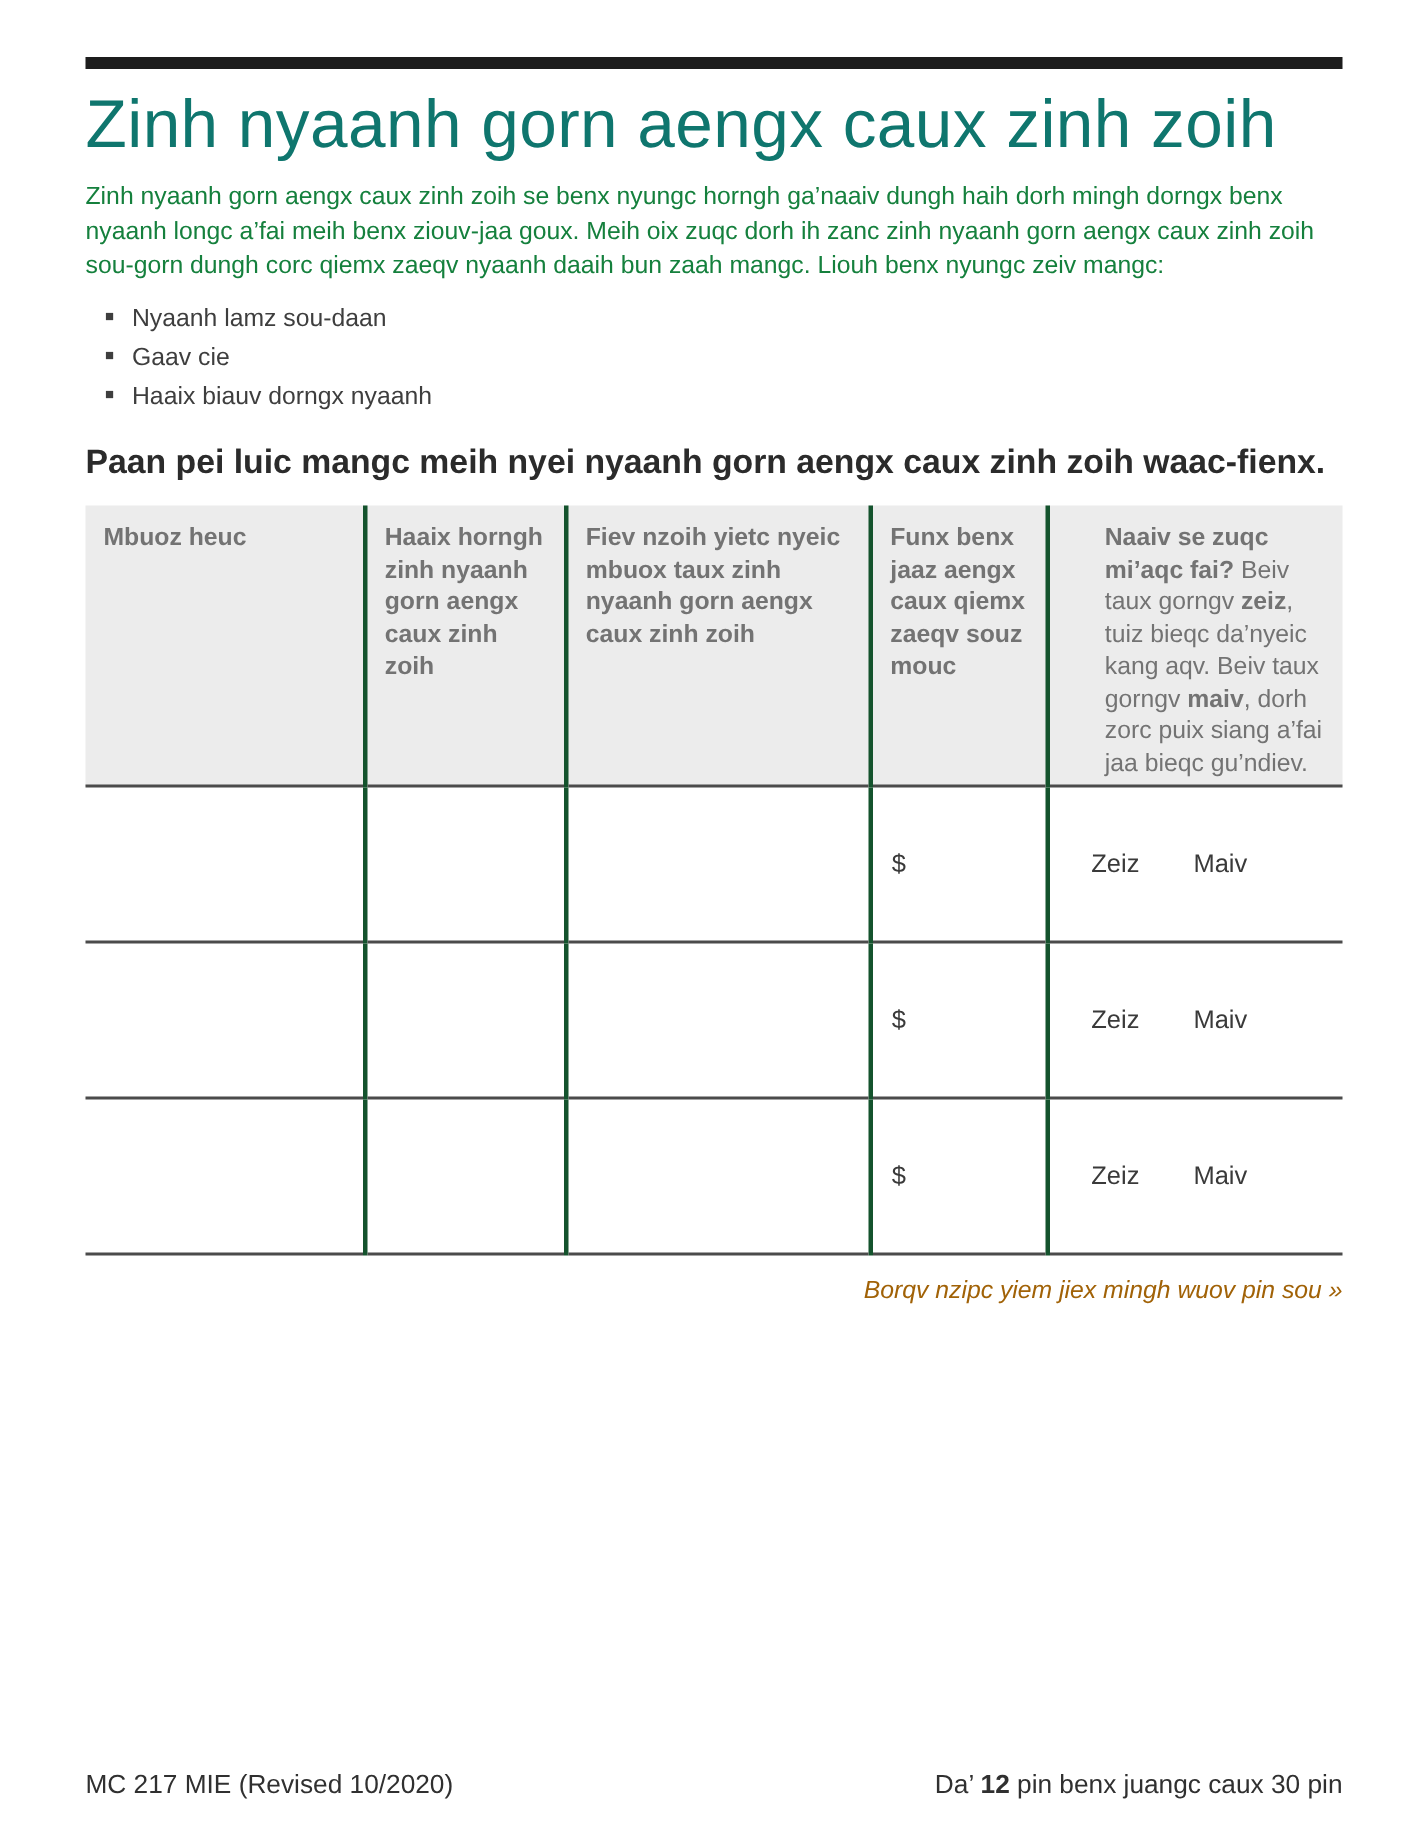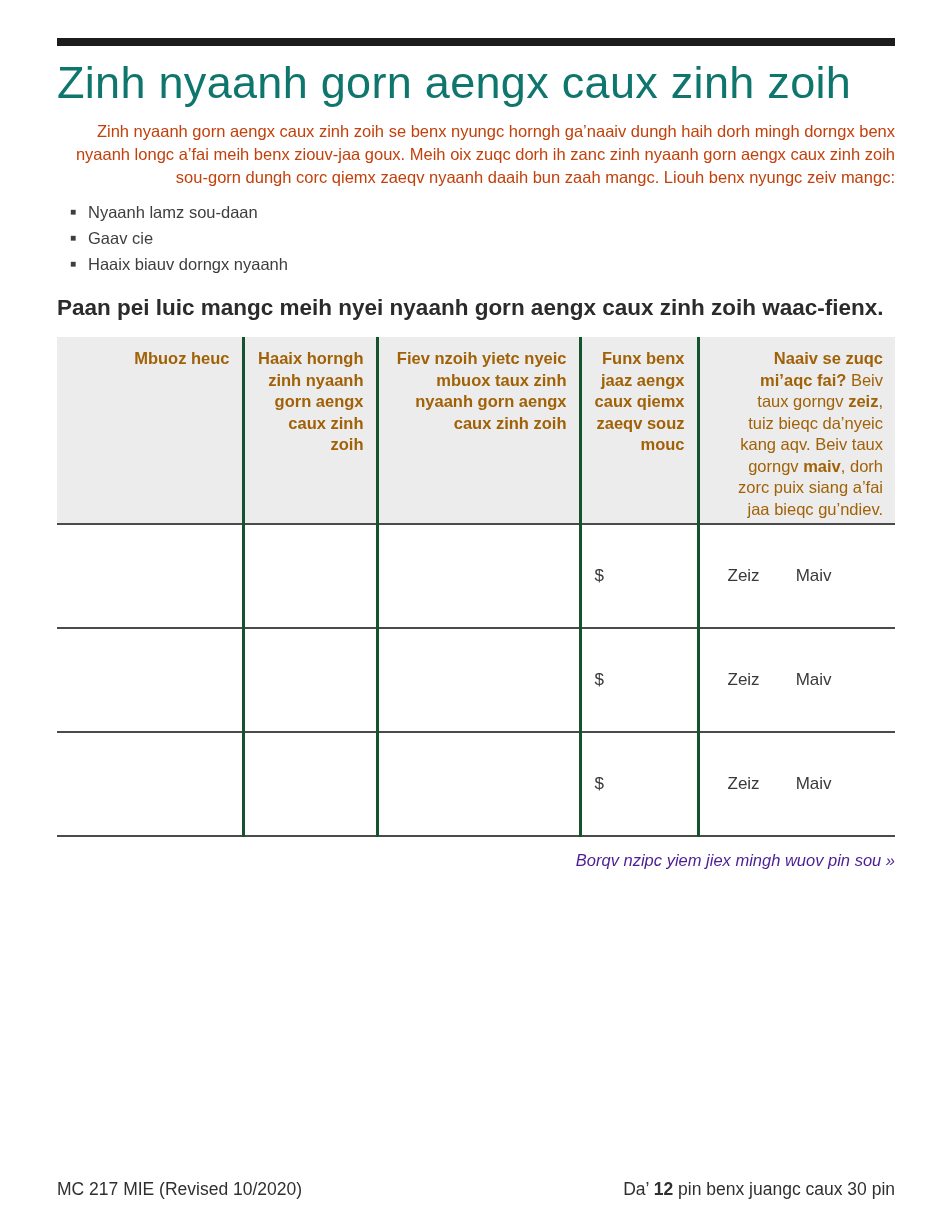--- a/index.html
+++ b/index.html
@@ -14,21 +14,21 @@
 
   .top-rule { margin-top: 38px; height: 8px; background: #1d1d1d; }
 
   .page-title {
     margin: 9px 0 0; max-width: 822px;
     font-size: 45px; line-height: 56px; font-weight: 400;
     color: #0f766e; letter-spacing: 0.3px;
   }
 
   .intro {
-    margin: 9px 0 0; font-size: 16.5px; line-height: 23px; color: #c2410c; text-align: right;
+    margin: 9px 0 0; font-size: 16.5px; line-height: 23px; color: #15803d;
   }
 
   .bullet-list { margin: 10px 0 0; padding: 0; list-style: none; }
   .bullet-list li {
     position: relative; padding-left: 31px;
     font-size: 16.5px; line-height: 26px; color: #3e3e3e;
   }
   .square-bullet {
     position: absolute; left: 13px; top: 0;
     font-size: 10px; line-height: 26px; color: #3e3e3e;
@@ -39,37 +39,37 @@
     font-weight: 700; color: #2b2b2b;
   }
 
   table.assets-table {
     width: 838px; margin-top: 15px;
     border-collapse: collapse; table-layout: fixed;
   }
   .assets-table th, .assets-table td { border-bottom: 2px solid #4b4b4b; }
   .assets-table th + th, .assets-table td + td { border-left: 3px solid #14532d; }
   .assets-table th {
-    background: #ececec; text-align: right; vertical-align: top;
+    background: #ececec; text-align: left; vertical-align: top;
     height: 187px; padding: 11px 12px 0 12px;
-    font-size: 16.5px; line-height: 21.5px; font-weight: 700; color: #a16207;
+    font-size: 16.5px; line-height: 21.5px; font-weight: 700; color: #737373;
   }
   .assets-table th.mixed { font-weight: 400; padding-left: 37px; }
   .assets-table th.mixed .seg-bold { font-weight: 700; }
   .assets-table td {
     height: 104px; vertical-align: middle;
     font-size: 17px; color: #3a3a3a; padding: 0;
   }
   td.amount-cell { padding-left: 13px; }
   td.choice-cell { padding-left: 28px; }
   .choice-no { margin-left: 36px; }
 
   .continuation-note {
     margin-top: 14px; text-align: right;
-    font-style: italic; font-size: 16.5px; color: #4c1d95;
+    font-style: italic; font-size: 16.5px; color: #a16207;
   }
 
   .footer {
     position: absolute; left: 57px; top: 1179px; width: 838px;
     display: flex; justify-content: space-between;
     font-size: 17.5px; color: #303030; gap: 22px;
   }
   .page-num-bold { font-weight: 700; }
 </style>
 </head>

